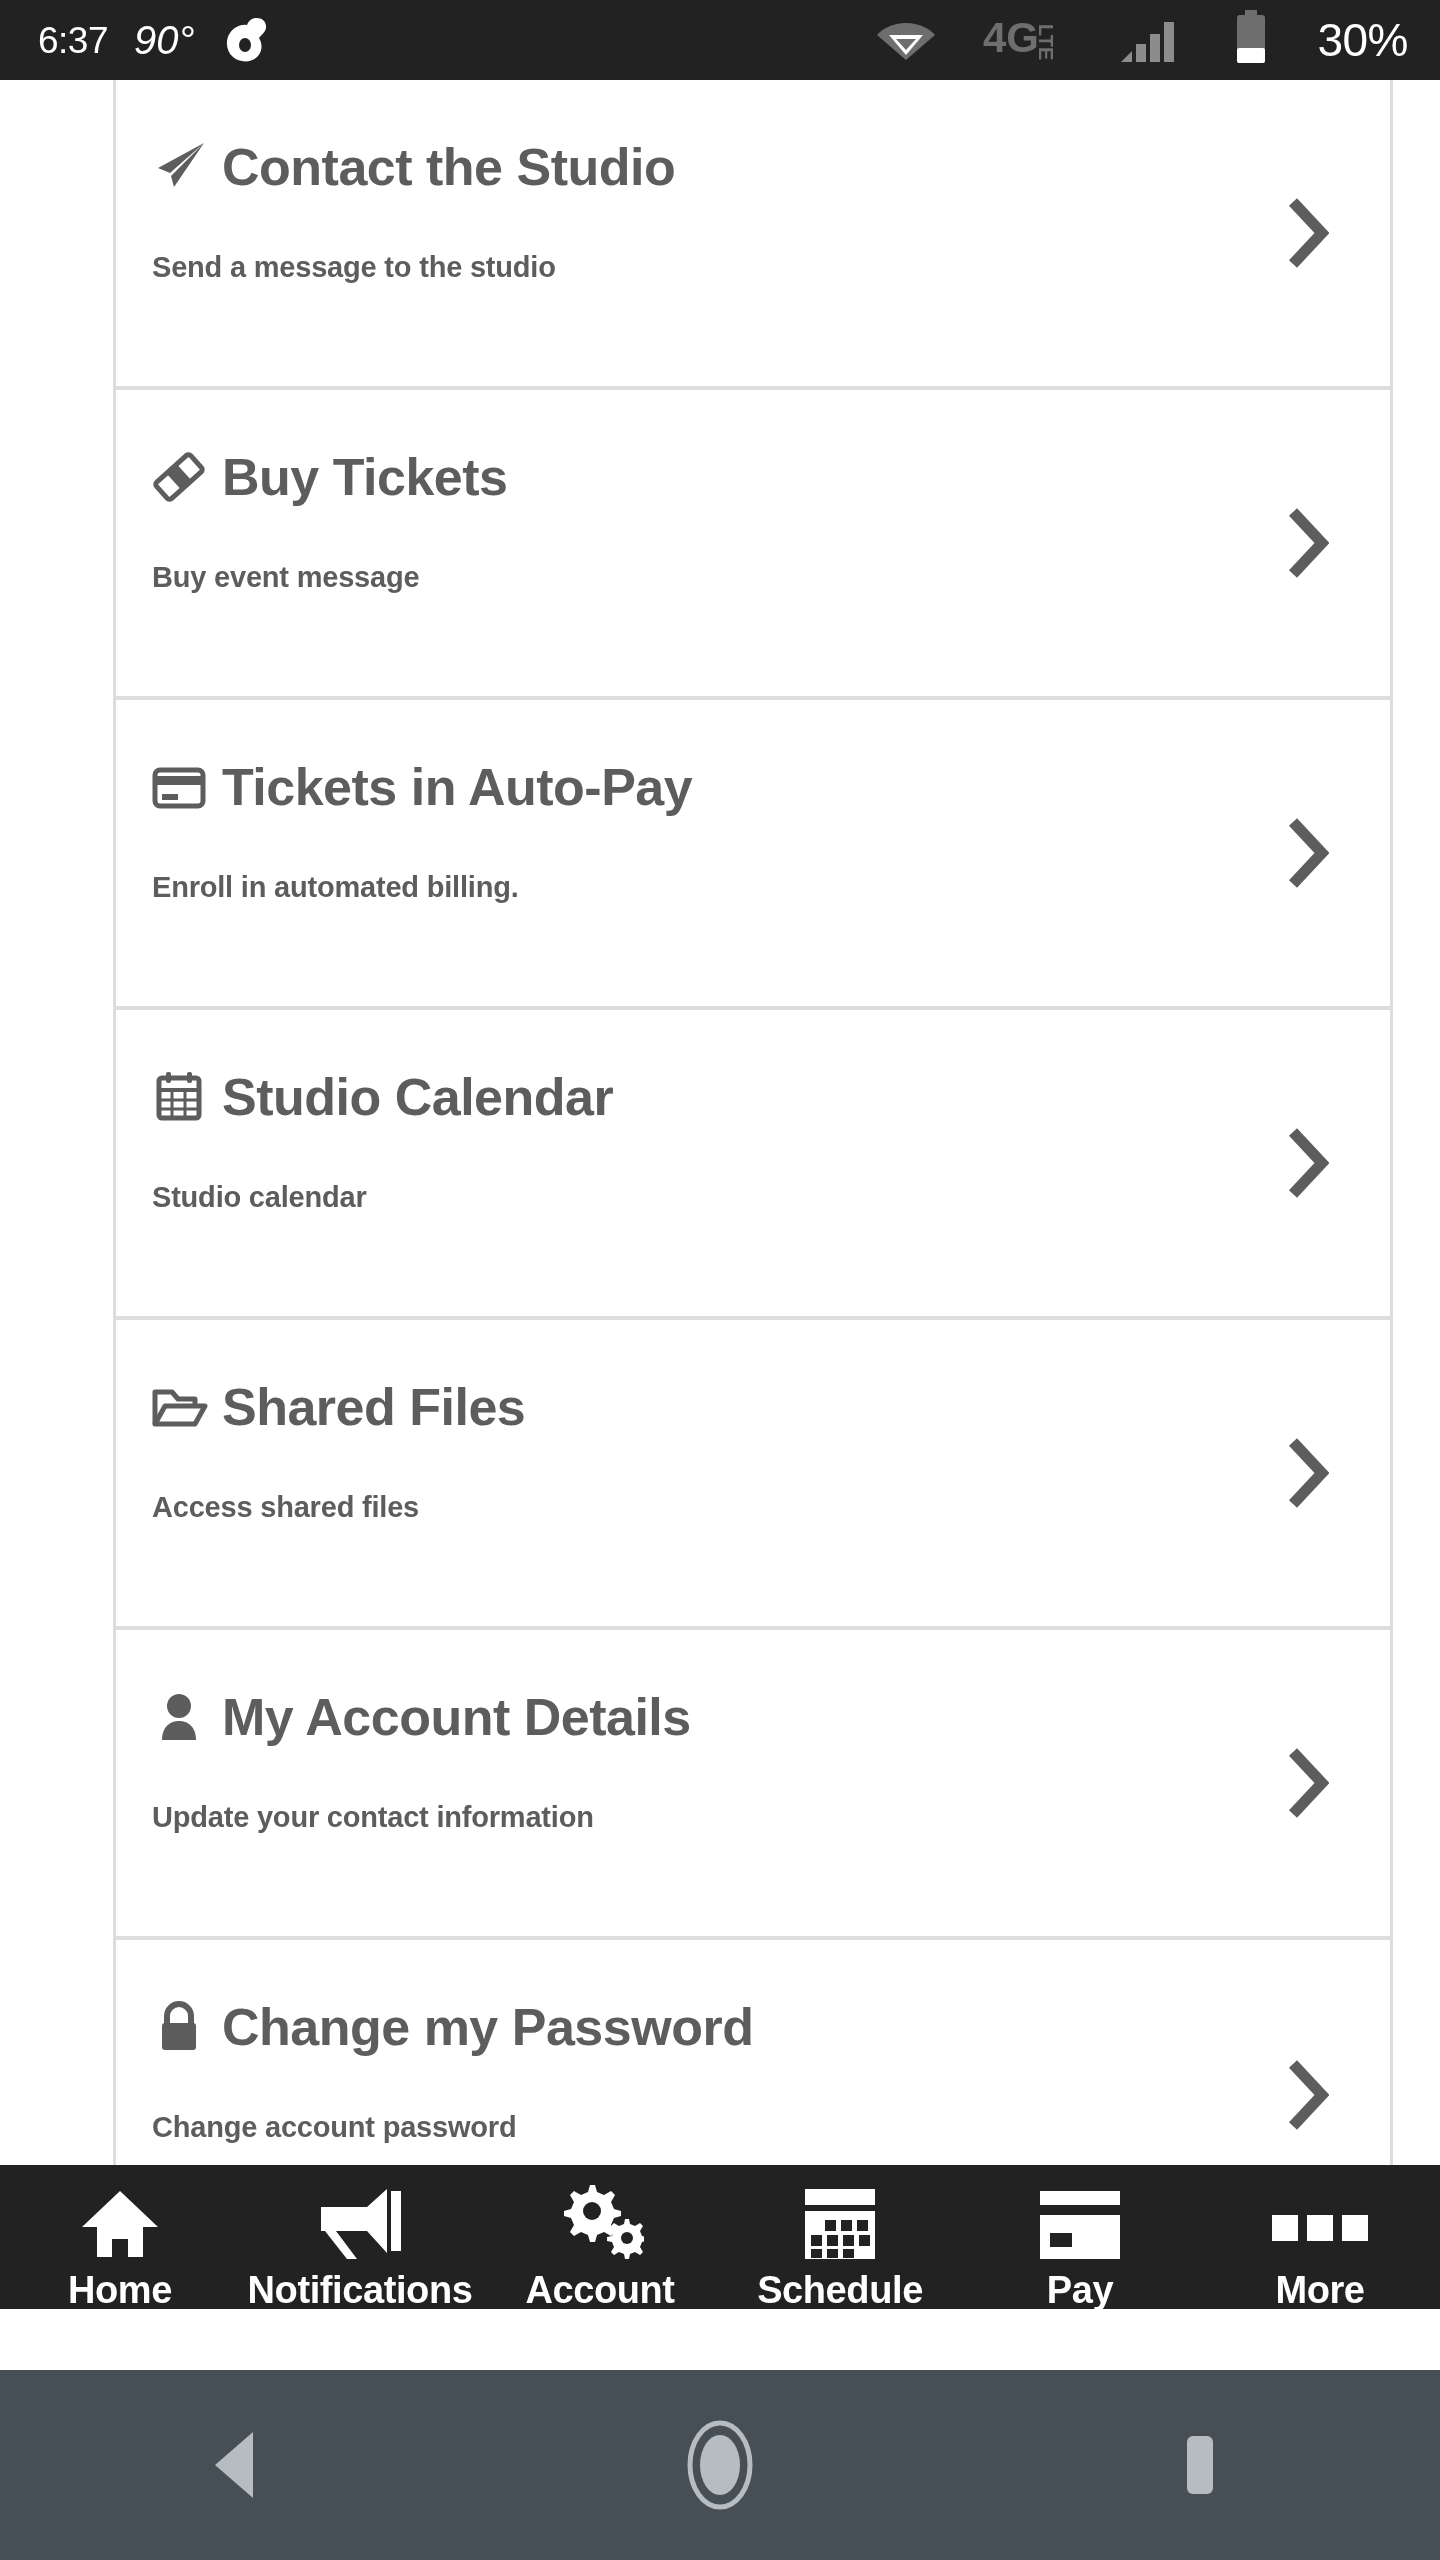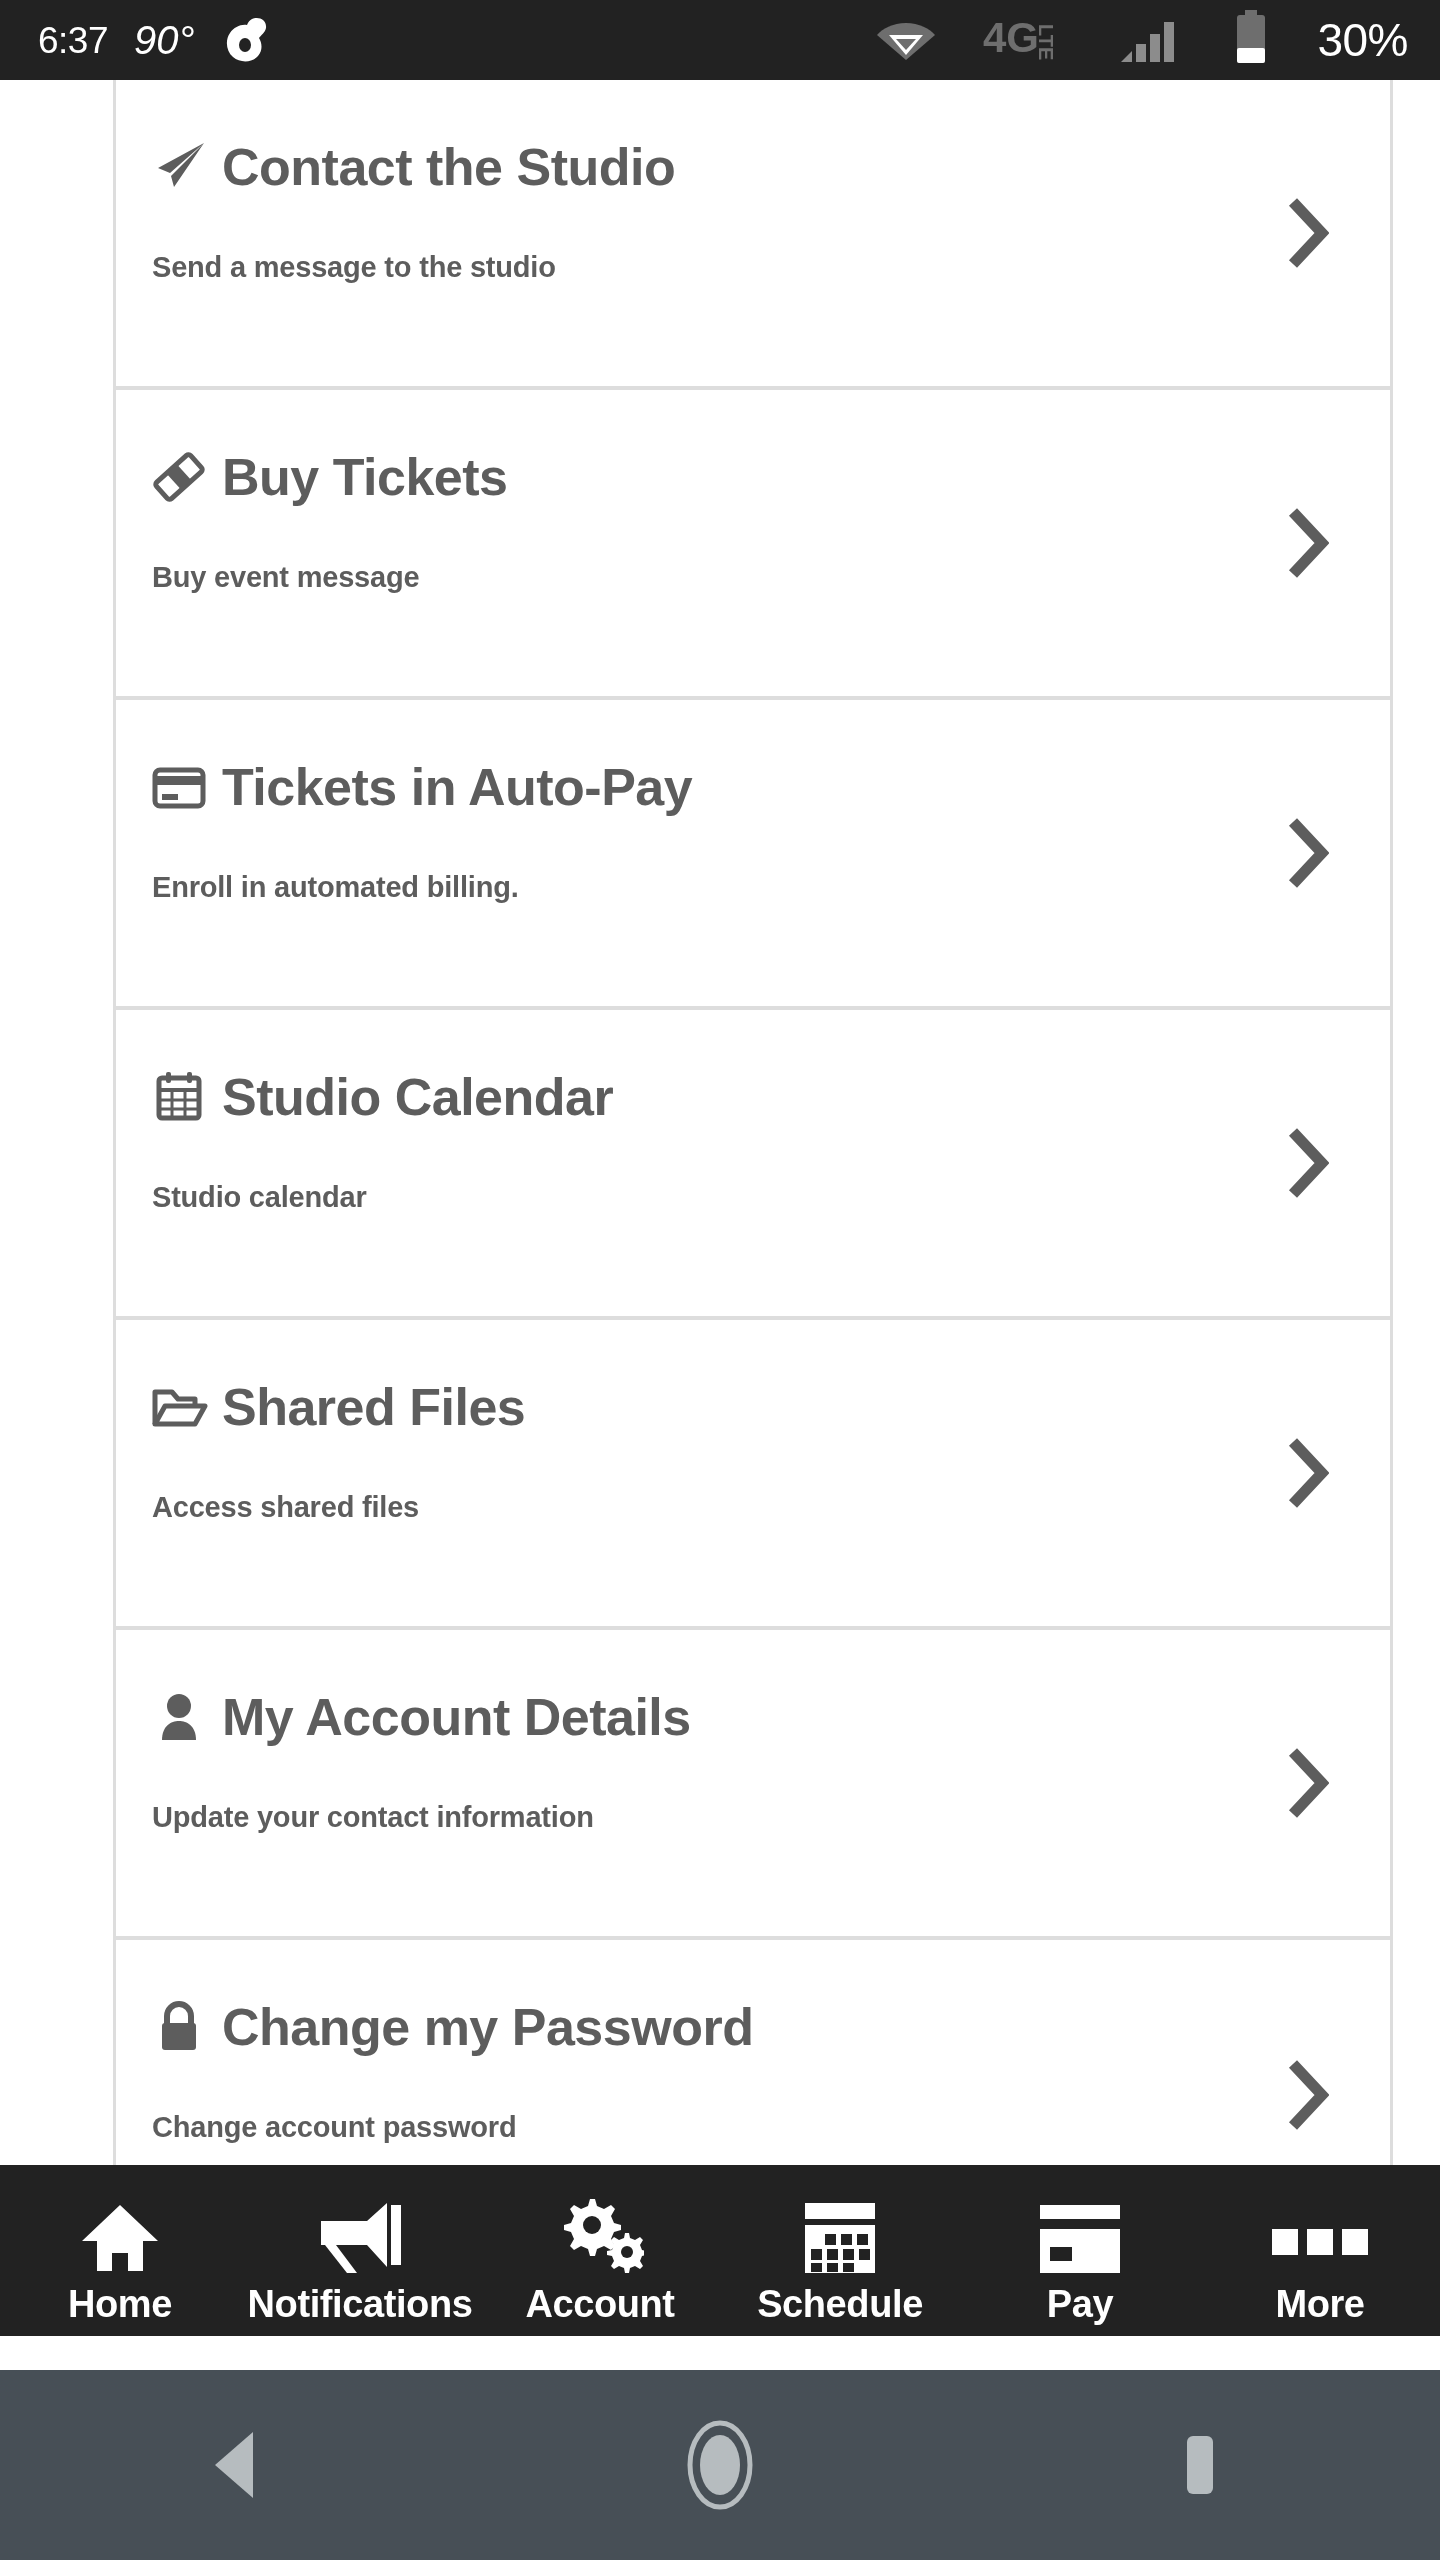--- a/index.html
+++ b/index.html
@@ -66,23 +66,23 @@
     white-space:nowrap;
   }
   .row-chev{
     position:absolute; right:52px; top:50%; transform:translateY(-50%);
     width:60px; height:80px;
     display:flex; align-items:center; justify-content:center;
   }
 
   
   .tabbar{
-    position:absolute; top:2165px; left:0; width:1440px; height:171px;
+    position:absolute; top:2165px; left:0; width:1440px; height:144px;
     background:#222222;
-    display:flex; align-items:center;
+    display:flex; align-items:flex-start;
   }
   .tab{
     flex:1 1 0; display:flex; flex-direction:column;
     align-items:center; justify-content:center;
     gap:10px; padding-top:12px;
   }
   .tab-ico{ height:84px; display:flex; align-items:flex-end; justify-content:center; }
   .tab-ico svg{ display:block; }
   .tab-lbl{
     color:#ffffff; font-size:38px; font-weight:700;

